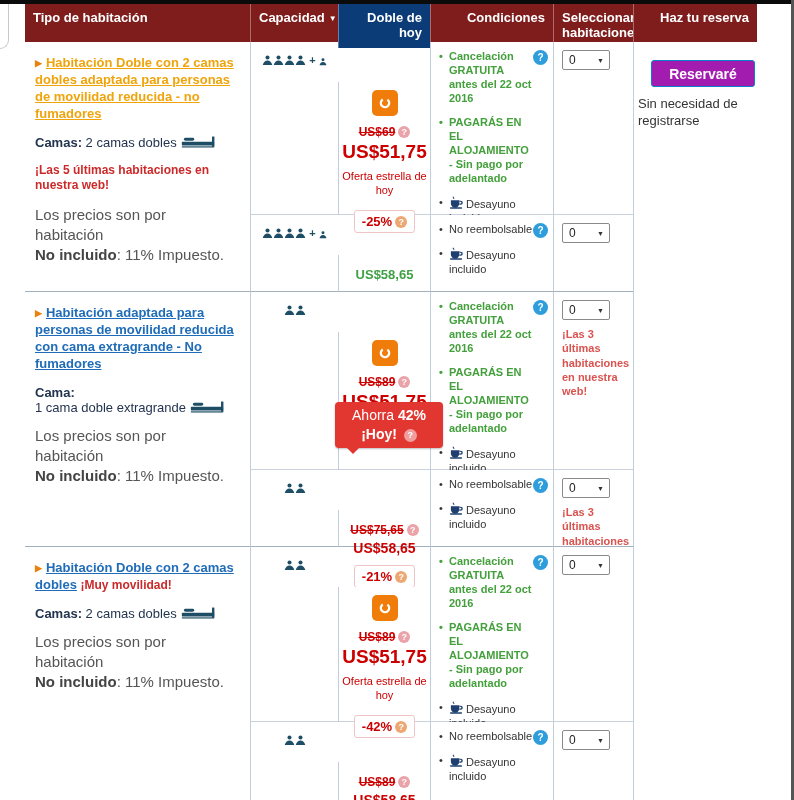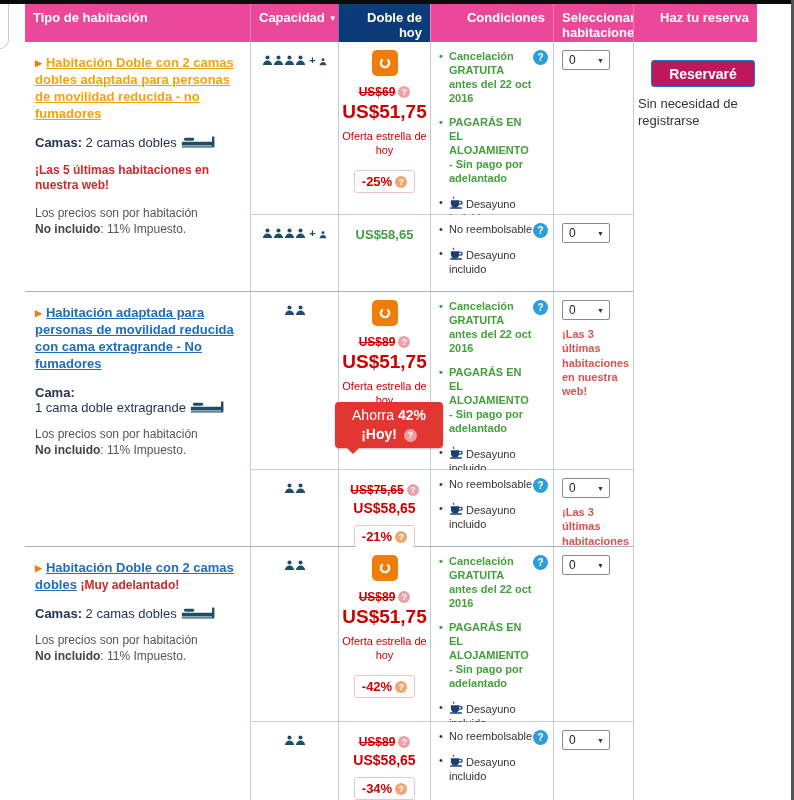--- a/index.html
+++ b/index.html
@@ -10,21 +10,21 @@
   
   .topbar{position:absolute;left:0;top:0;width:794px;height:4px;background:#0b0b0b;}
   .rightstrip{position:absolute;right:0;top:0;width:3px;height:800px;background:#555;}
   .leftpanel-edge{position:absolute;left:0;top:4px;width:8px;height:44px;background:#fff;
     border-right:1px solid #c9c9c9;border-bottom:1px solid #c9c9c9;border-bottom-right-radius:9px;}
 
   .table{position:absolute;left:25px;top:4px;width:732px;}
 
   
   .thead{display:grid;grid-template-columns:225px 88px 92px 123px 80px 124px;height:38px;}
-  .th{background:#ec4899;color:#fff;font-size:13px;font-weight:bold;padding:7px 8px;box-sizing:border-box;line-height:1.15;}
+  .th{background:#7f1d1d;color:#fff;font-size:13px;font-weight:bold;padding:7px 8px;box-sizing:border-box;line-height:1.15;}
   .th + .th{border-left:1px solid rgba(255,255,255,.35);text-align:right;}
   .th.dark{background:#0c3c78;}
   .sort-caret{font-size:8px;margin-left:4px;vertical-align:1px;}
 
   
   .tbody{display:grid;grid-template-columns:225px 88px 92px 123px 80px 124px;
     grid-template-rows:173px 77px 178px 77px 175px 78px;}
   .cell{background:#fff;position:relative;box-sizing:border-box;}
   .vline{border-left:1px solid #c3cdd8;}
   .sep-sub{border-bottom:1px solid #c9d2dc;}
@@ -35,30 +35,30 @@
   .room-title{font-size:13px;font-weight:bold;line-height:1.3;}
   .arrow{color:#e8820c;font-size:9px;margin-right:4px;vertical-align:1px;}
   .rlink{text-decoration:underline;cursor:pointer;}
   .rlink.gold{color:#f0a40c;}
   .rlink.blue{color:#1f6cb8;}
   .flag-red{color:#cc2a2a;font-size:12px;font-weight:bold;text-decoration:none;}
   .beds{margin-top:12px;font-size:13px;color:#23344f;}
   .beds b{color:#23344f;}
   .bedicon{vertical-align:-3px;margin-left:4px;}
   .urgency{margin-top:13px;color:#cc2a2a;font-size:12px;font-weight:bold;line-height:1.3;}
-  .graynote{margin-top:11px;color:#555;font-size:12px;line-height:1.35;}
+  .graynote{margin-top:11px;color:#555;font-size:15px;line-height:1.35;}
   .graynote b{color:#444;}
 
   
   .cap{padding-top:10px;text-align:center;white-space:nowrap;}
   .person{fill:#1d4e66;}
   .plus{color:#1d4e66;font-size:11px;font-weight:bold;margin:0 3px;vertical-align:2px;}
 
   
-  .price{padding-top:8px;text-align:center;}
+  .price{padding-top:8px;text-align:center;margin-top:40px;}
   .dealicon{width:26px;height:26px;border-radius:5px;background:#f07c0a;margin:0 auto 6px auto;
     display:flex;align-items:center;justify-content:center;}
   .struck{font-size:12px;color:#cc0000;text-decoration:line-through;font-weight:bold;}
   .bigprice{font-size:19px;font-weight:bold;color:#cc0000;margin-top:2px;line-height:1.1;}
   .midprice{font-size:14px;font-weight:bold;color:#cc0000;margin-top:2px;}
   .greenprice{font-size:13px;font-weight:bold;color:#3fa143;padding-top:4px;}
   .dealtxt{font-size:11px;font-weight:normal;color:#cc0000;margin-top:6px;line-height:1.3;}
   .badge{display:inline-block;margin-top:13px;padding:3px 7px;border:1px solid #f0c5c5;border-radius:3px;
     color:#cc0000;font-size:13px;font-weight:bold;background:#fff;}
   .qpink,.qor,.qtip{display:inline-block;width:12px;height:12px;line-height:12px;border-radius:50%;
@@ -80,21 +80,21 @@
   
   .sel{padding:8px 0 0 8px;}
   .select{width:48px;height:20px;border:1px solid #8a8a8a;border-radius:2px;background:#fff;
     display:flex;align-items:center;justify-content:space-between;padding:0 5px 0 6px;box-sizing:border-box;
     font-size:12px;color:#222;cursor:pointer;}
   .select .caret{font-size:7px;color:#333;}
   .selnote{margin-top:7px;font-size:11px;color:#d9534f;line-height:1.3;padding-right:4px;font-weight:bold;}
 
   
   .reserva{padding:18px 0 0 4px;}
-  .reserve-btn{display:block;width:104px;height:27px;margin-left:13px;background:#be185d;border:1px solid #0b7fc9;
+  .reserve-btn{display:block;width:104px;height:27px;margin-left:13px;background:#a21caf;border:1px solid #0b7fc9;
     border-radius:3px;color:#fff;font-weight:bold;font-size:14px;font-family:"Liberation Sans",sans-serif;cursor:pointer;}
   .reserve-note{margin-top:9px;font-size:13px;color:#333;line-height:1.3;}
 
   
   .tooltip{position:absolute;left:335px;top:402px;width:108px;height:46px;background:#e23731;border-radius:4px;
     color:#fff;font-size:14px;text-align:center;z-index:5;display:flex;flex-direction:column;justify-content:center;
     line-height:1.35;box-shadow:0 1px 2px rgba(0,0,0,.25);}
   .tooltip:after{content:"";position:absolute;left:12px;bottom:-6px;border-left:6px solid transparent;
     border-right:6px solid transparent;border-top:6px solid #e23731;}
   .hidden-defs{position:absolute;width:0;height:0;overflow:hidden;}
@@ -321,21 +321,21 @@
     </div>
     <div class="cell sel vline sep-group" style="grid-row:4;grid-column:5">
       <div class="select">
           <span>0</span>
           <span class="caret">▼</span>
         </div>
       <div class="selnote">¡Las 3 últimas habitaciones en nuestra web!</div>
     </div>
 
     <div class="cell tipo" style="grid-row:5/7;grid-column:1">
-      <div class="room-title"><span class="arrow">▶</span><span class="rlink blue">Habitación Doble con 2 camas dobles</span> <span class="flag-red">¡Muy adelantado!</span></div>
+      <div class="room-title"><span class="arrow">▶</span><span class="rlink blue">Habitación Doble con 2 camas dobles</span> <span class="flag-red">¡Muy movilidad!</span></div>
       <div class="beds"><b>Camas:</b> <span>2 camas dobles</span><svg class="bedicon person" width="34" height="15">
             <use href="#bed"></use>
           </svg></div>
       <div class="graynote">
         <div>Los precios son por habitación</div>
         <div><b>No incluido</b><span>: 11% Impuesto.</span></div>
       </div>
     </div>
 
     <div class="cell cap vline sep-sub" style="grid-row:5;grid-column:2">

